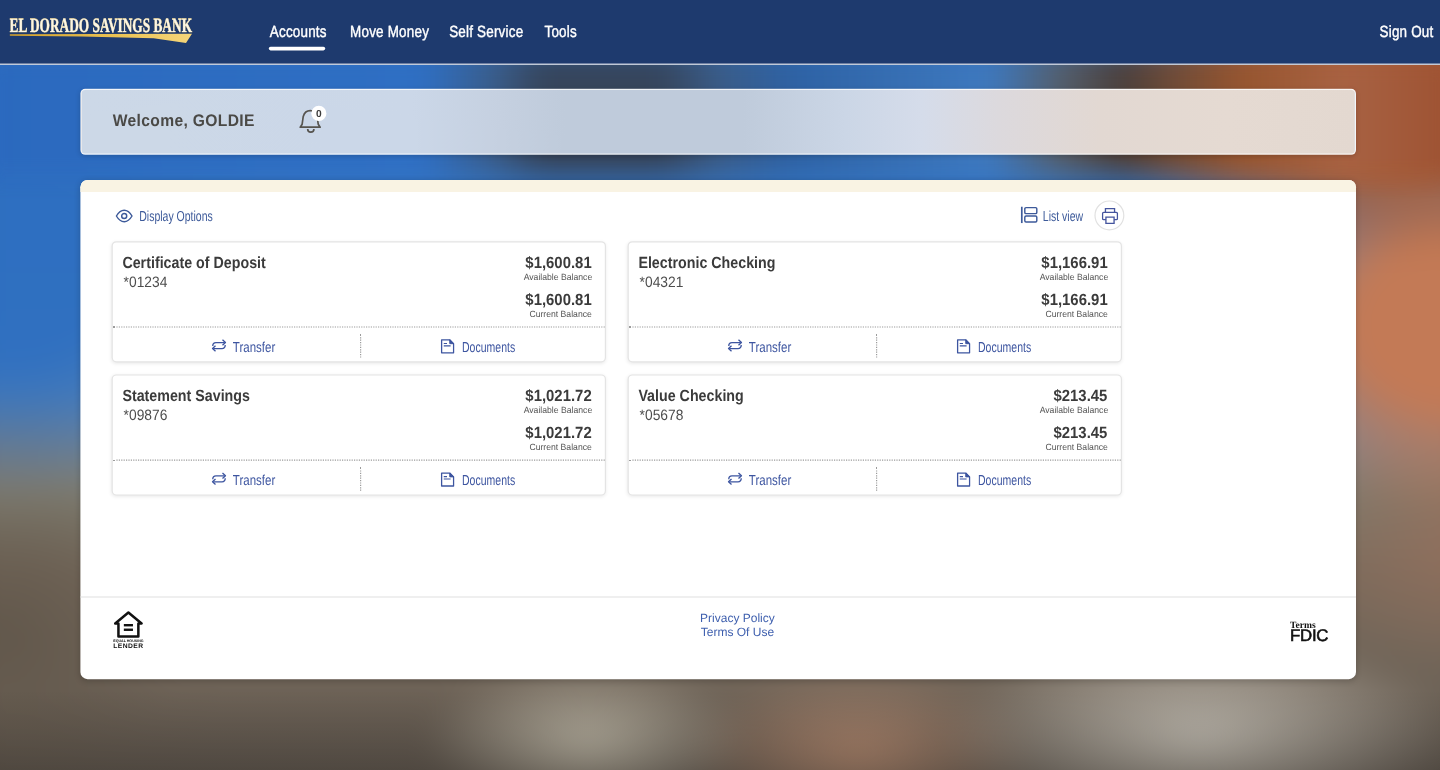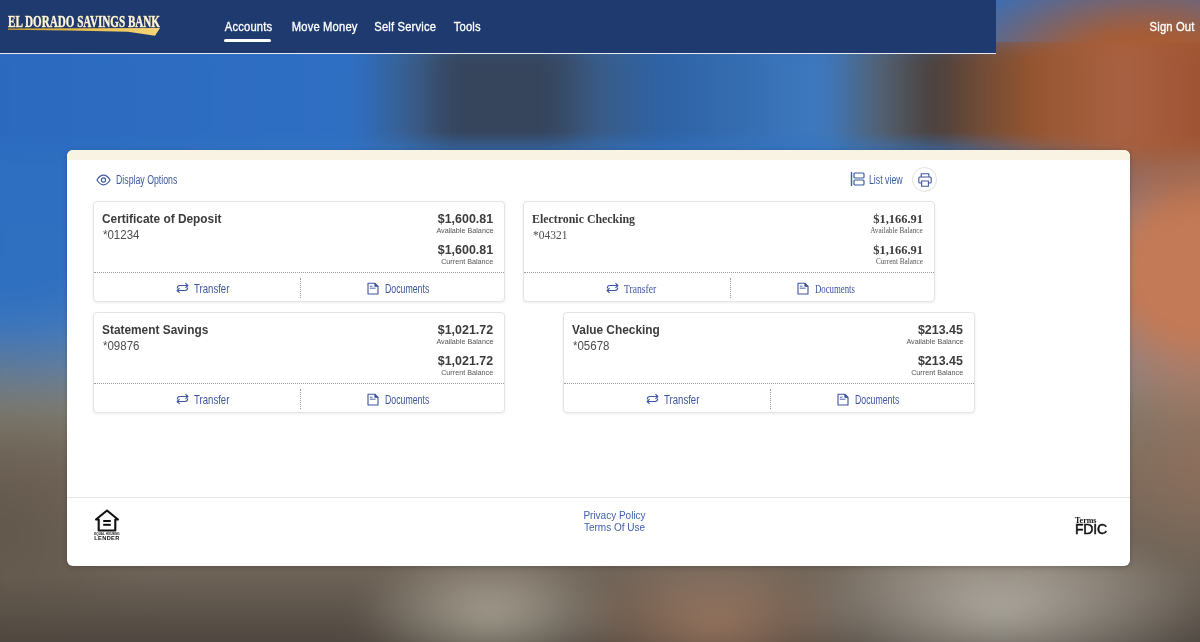--- a/index.html
+++ b/index.html
@@ -20,21 +20,21 @@
  linear-gradient(180deg, #2e6ec2 0%, #3576c4 30%, #4680c2 42%, #5a87b8 50%, #6f87a0 56%, #7d7b6e 63%, #776a5c 72%, #6e6357 86%, #57504a 100%);
 }
 #bgtop { position:absolute; left:-20px; top:42px; width:1240px; height:124px; filter:blur(11px);
 background:linear-gradient(90deg, #2b69be 0%, #2f6fc3 30%, #3a5c88 35%, #36455c 38%, #36455c 46%,
  #3a5c88 50%, #2e62a4 55%, #3e79bf 68%, #545e6b 73%, #4a3f3c 77%, #6b4a38 80%, #96552f 85%, #a86243 92%, #9c5030 100%);
 -webkit-mask-image:linear-gradient(180deg, #000 0%, #000 72%, transparent 100%);
 mask-image:linear-gradient(180deg, #000 0%, #000 72%, transparent 100%); }
 #bgshade { position:absolute; left:0; top:575px; width:1200px; height:67px;
 background:linear-gradient(180deg, rgba(40,35,28,0), rgba(40,35,28,.27)); }
 
-#nav { position:absolute; left:0; top:0; width:996px; height:54px; background:#1e3a6e;
+#nav { position:absolute; left:0; top:0; width:1200px; height:54px; background:#1e3a6e;
  border-bottom:1px solid #e8ebf0; }
 .navlink { position:absolute; top:0; height:54px; line-height:54px; color:#fff; font-size:13.5px;
  letter-spacing:.2px; white-space:nowrap; transform:scaleX(.83); -webkit-text-stroke:.35px #fff; }
 #nvu { position:absolute; left:224px; top:39px; width:47px; height:3px; background:#fff; border-radius:2px; }
 
 #welcome { position:absolute; left:67px; top:74px; width:1063px; height:55px; border-radius:4px;
  background:linear-gradient(90deg, #ccd8e7 0%, #cbd7e8 26%, #c5d0e0 33%, #bfcbdb 38%, #bfcbdb 52%, #cbd6e6 60%, #d5dcea 66%, #dcd9dd 72%, #e2d8d2 80%, #e5dad2 90%, #e3d8d0 100%);
  border:1px solid rgba(255,255,255,.75); box-shadow:0 1px 4px rgba(0,0,0,.18); }
 #wtext { position:absolute; left:26px; top:18px; font-size:14px; line-height:14px;
  font-weight:700; color:#4a4946; letter-spacing:.3px; transform:scaleX(.93); transform-origin:left top; white-space:nowrap; }
@@ -86,20 +86,29 @@
 #fdic .f { font-size:14px; font-weight:400; letter-spacing:-.2px; display:block; line-height:11.5px;
  font-family:"Liberation Sans", sans-serif; -webkit-text-stroke:.5px #111; }
 </style>
 </head>
 <body>
 <div id="stage">
   <div id="bg"></div>
   <div id="bgtop"></div>
   <div id="bgshade"></div>
 
+  <div id="welcome">
+    <div id="wtext">Welcome, GOLDIE</div>
+    <svg id="bell" viewBox="0 0 30 28" width="28" height="26">
+      <path d="M8.7 11 C9.6 8 11.9 6.2 14.5 6.2 C17.1 6.2 19.4 8 20.2 11 L21.2 17.5 L22.8 20 L6.2 20 L7.8 17.5 Z" fill="none" stroke="#56544f" stroke-width="1.4" stroke-linejoin="round"></path>
+      <path d="M12.4 21.5 a2.6 2.6 0 0 0 5.2 0" fill="none" stroke="#56544f" stroke-width="1.4"></path>
+      <circle cx="21.7" cy="8.5" r="6.3" fill="#fff"></circle>
+      <text x="21.7" y="11.5" font-size="8.5" font-weight="bold" fill="#3a3a3a" text-anchor="middle" font-family="Liberation Sans, sans-serif">0</text>
+    </svg>
+  </div>
 
   <div id="card">
     <div id="cream"></div>
     <svg id="dispico" width="15" height="12" viewBox="0 0 15 12">
         <path d="M1 6 C3 2.6 5.1 1.2 7.5 1.2 C9.9 1.2 12 2.6 14 6 C12 9.4 9.9 10.8 7.5 10.8 C5.1 10.8 3 9.4 1 6 Z" fill="none" stroke="#3d5a9a" stroke-width="1.2"></path>
         <circle cx="7.5" cy="6" r="2.1" fill="none" stroke="#3d5a9a" stroke-width="1.2"></circle>
       </svg>
     <div id="disptxt" class="blue">Display Options</div>
     <svg id="listico" width="15" height="14" viewBox="0 0 15 14">
         <path d="M1.5 0 V14" stroke="#3d5a9a" stroke-width="1.4"></path>
@@ -132,21 +141,21 @@
         <div class="ttxt">Transfer</div>
         <div class="vdiv"></div>
         <svg class="dico" width="12" height="13" viewBox="0 0 12 13">
             <path d="M1 1.2 H7.8 L11 4.4 V12 H1 Z" fill="none" stroke="#3d55a0" stroke-width="1.1" stroke-linejoin="round"></path>
             <path d="M7.8 1.2 V4.4 H11 Z" fill="#3d55a0" stroke="#3d55a0" stroke-width="0.8"></path>
             <path d="M2.8 4.2 H5.5 M2.8 6.2 H8.5" stroke="#3d55a0" stroke-width="0.9"></path>
           </svg>
         <div class="dtxt">Documents</div>
       </div>
     </div>
-    <div class="acct" style="left:456px; top:51px;font-family:Liberation Serif, serif;">
+    <div class="acct" style="left:456px; top:51px;">
       <div class="atitle">Electronic Checking</div>
       <div class="anum">*04321</div>
       <div class="amt1">$1,166.91</div>
       <div class="lbl1">Available Balance</div>
       <div class="amt2">$1,166.91</div>
       <div class="lbl2">Current Balance</div>
       <div class="btnrow">
         <svg class="tico" width="13" height="12" viewBox="0 0 13 12">
             <path d="M1.3 6.4 C1.3 4.5 2.1 3.5 4 3.5 L11.3 3.5" fill="none" stroke="#3d55a0" stroke-width="1.1"></path>
             <path d="M9.4 1.2 L11.9 3.5 L9.4 5.8" fill="none" stroke="#3d55a0" stroke-width="1.1" stroke-linejoin="round"></path>
@@ -180,21 +189,21 @@
         <div class="ttxt">Transfer</div>
         <div class="vdiv"></div>
         <svg class="dico" width="12" height="13" viewBox="0 0 12 13">
             <path d="M1 1.2 H7.8 L11 4.4 V12 H1 Z" fill="none" stroke="#3d55a0" stroke-width="1.1" stroke-linejoin="round"></path>
             <path d="M7.8 1.2 V4.4 H11 Z" fill="#3d55a0" stroke="#3d55a0" stroke-width="0.8"></path>
             <path d="M2.8 4.2 H5.5 M2.8 6.2 H8.5" stroke="#3d55a0" stroke-width="0.9"></path>
           </svg>
         <div class="dtxt">Documents</div>
       </div>
     </div>
-    <div class="acct" style="left:456px; top:162px;margin-left:40px;">
+    <div class="acct" style="left:456px; top:162px;">
       <div class="atitle">Value Checking</div>
       <div class="anum">*05678</div>
       <div class="amt1">$213.45</div>
       <div class="lbl1">Available Balance</div>
       <div class="amt2">$213.45</div>
       <div class="lbl2">Current Balance</div>
       <div class="btnrow">
         <svg class="tico" width="13" height="12" viewBox="0 0 13 12">
             <path d="M1.3 6.4 C1.3 4.5 2.1 3.5 4 3.5 L11.3 3.5" fill="none" stroke="#3d55a0" stroke-width="1.1"></path>
             <path d="M9.4 1.2 L11.9 3.5 L9.4 5.8" fill="none" stroke="#3d55a0" stroke-width="1.1" stroke-linejoin="round"></path>

